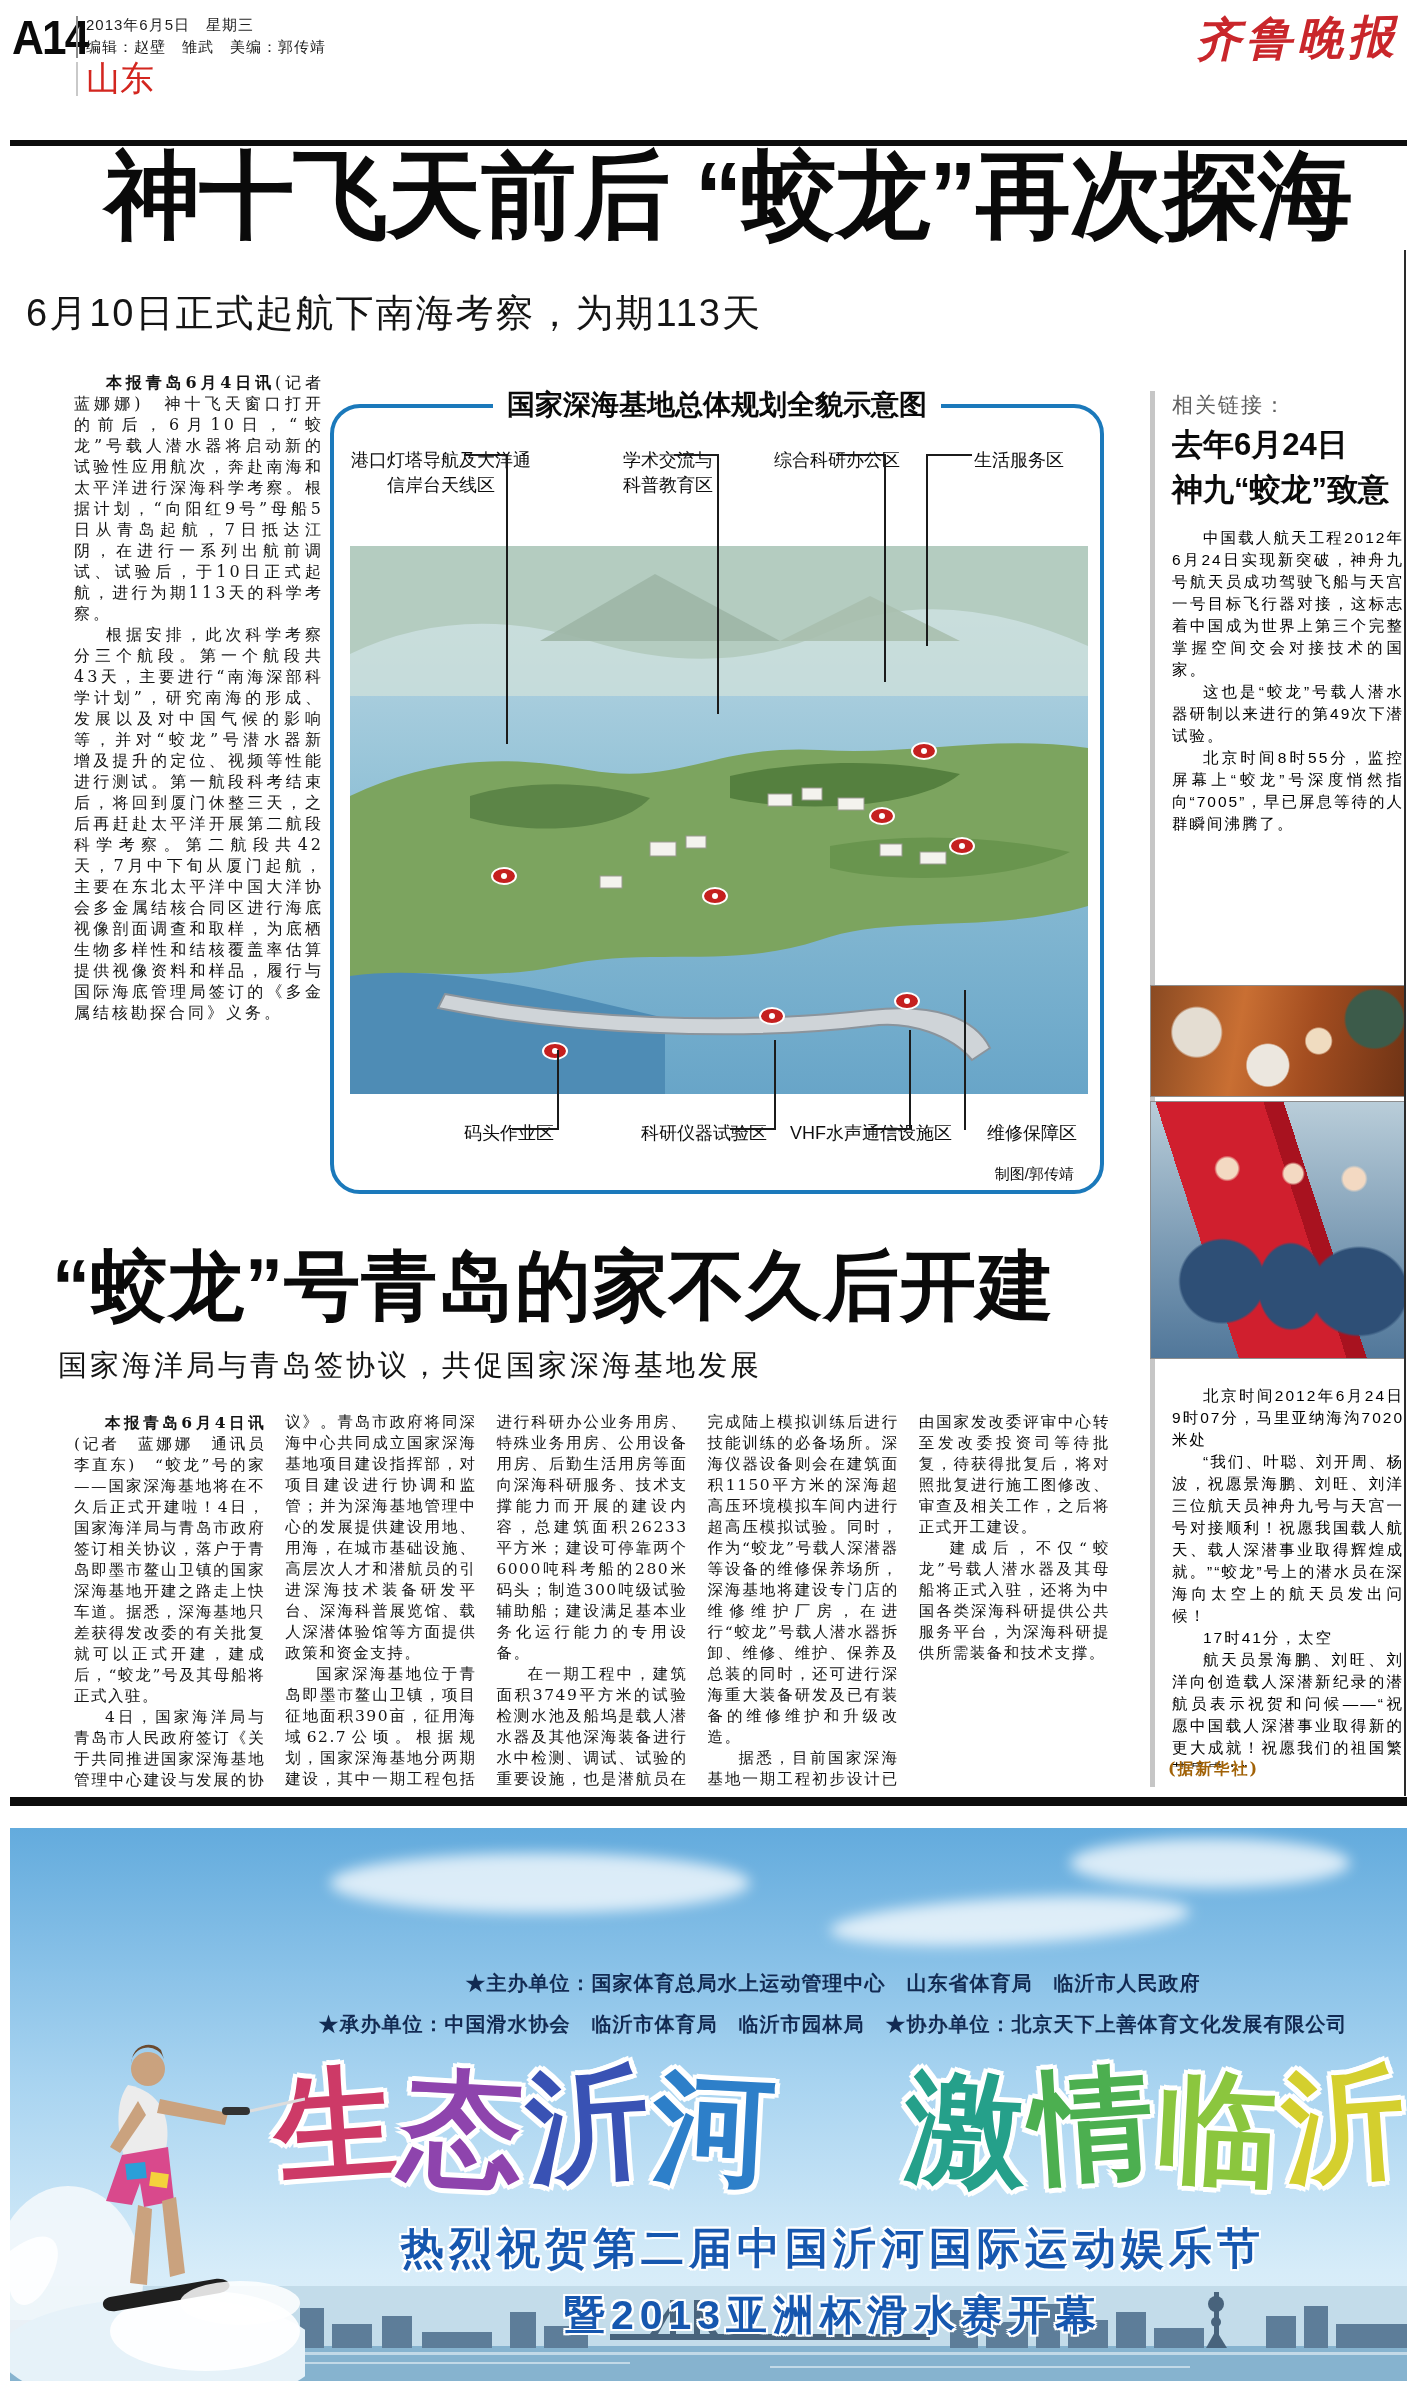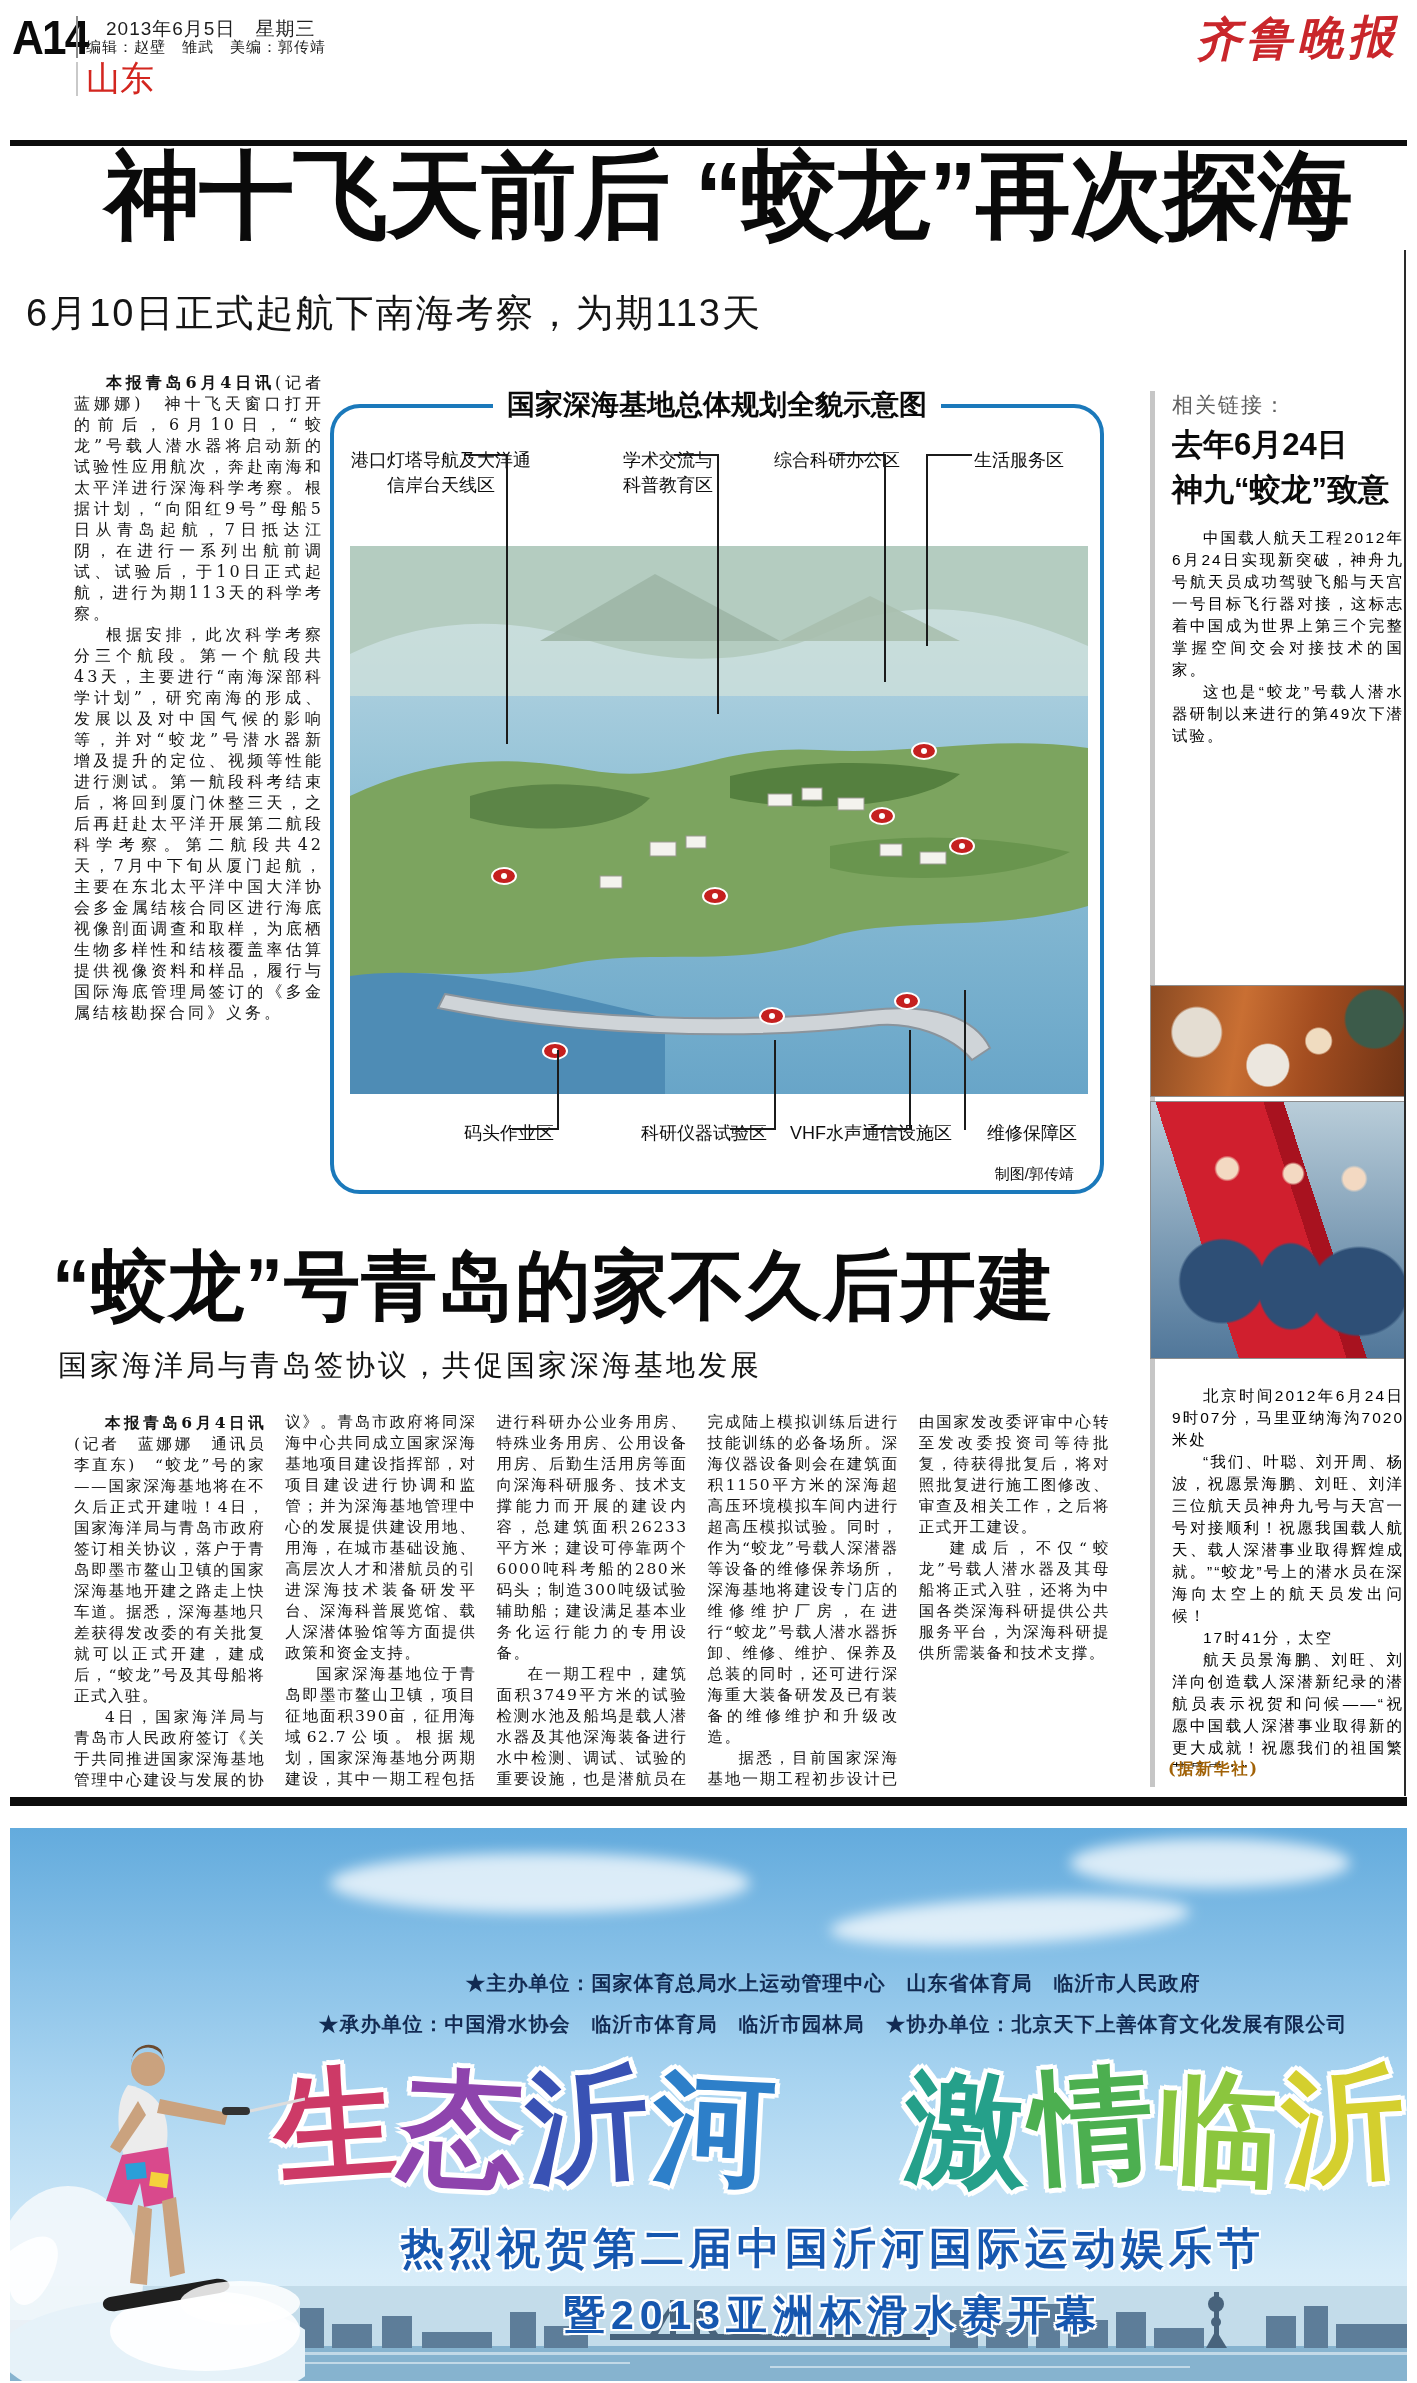--- a/index.html
+++ b/index.html
@@ -4,21 +4,21 @@
 <style>
   html,body{margin:0;padding:0;background:#e8e8e8;}
   .page{position:relative;width:1417px;height:2383px;background:#fff;margin:0 auto;
         font-family:"Liberation Sans",sans-serif;color:#111;overflow:hidden;}
 
   
   .pgnum{position:absolute;left:12px;top:10px;font-size:48px;font-weight:900;letter-spacing:-2px;
          transform:scaleX(.92);transform-origin:left top;color:#0a0a0a;}
   .hdr-div1{position:absolute;left:76px;top:16px;width:2px;height:42px;background:#8a8a8a;}
   .hdr-div2{position:absolute;left:76px;top:62px;width:2px;height:34px;background:#c9c9c9;}
-  .hdr-date{position:absolute;left:86px;top:16px;font-size:19px;letter-spacing:1px;color:#1d1d1d;padding-left:20px;}
+  .hdr-date{position:absolute;left:86px;top:16px;font-size:15px;letter-spacing:1px;color:#1d1d1d;}
   .hdr-editors{position:absolute;left:86px;top:38px;font-size:15px;letter-spacing:1px;color:#1d1d1d;}
   .section-label{position:absolute;left:86px;top:56px;font-size:34px;font-weight:400;color:#d3261f;}
   .masthead{position:absolute;right:18px;top:8px;font-family:"DejaVu Serif",serif;font-style:italic;
             font-weight:bold;font-size:46px;color:#c9262b;letter-spacing:5px;transform:rotate(-1deg);}
   .rule-top{position:absolute;left:10px;top:140px;width:1397px;height:6px;background:#0d0d0d;}
 
   
   .headline1{position:absolute;left:0;top:146px;width:100%;margin:0;text-align:center;
              font-size:95px;font-weight:900;line-height:1.05;color:#0a0a0a;letter-spacing:-1px;padding-left:20px;}
   .subhead1{position:absolute;left:26px;top:288px;font-size:38px;font-weight:400;letter-spacing:2px;color:#151515;}
@@ -210,20 +210,21 @@
   <aside class="sidebar">
     <div class="sb-bar"></div>
     <div class="sb-kicker">相关链接：</div>
     <div class="sb-head">
       <div>去年6月24日</div>
       <div>神九“蛟龙”致意</div>
     </div>
     <div class="sb-upper">
       <p>中国载人航天工程2012年6月24日实现新突破，神舟九号航天员成功驾驶飞船与天宫一号目标飞行器对接，这标志着中国成为世界上第三个完整掌握空间交会对接技术的国家。</p>
       <p>这也是“蛟龙”号载人潜水器研制以来进行的第49次下潜试验。</p>
+      <p>北京时间8时55分，监控屏幕上“蛟龙”号深度悄然指向“7005”，早已屏息等待的人群瞬间沸腾了。</p>
     </div>
     <div class="sb-photo sb-photo1"></div>
     <div class="sb-photo sb-photo2"></div>
     <div class="sb-lower">
       <p>北京时间2012年6月24日9时07分，马里亚纳海沟7020米处</p>
       <p>“我们、叶聪、刘开周、杨波，祝愿景海鹏、刘旺、刘洋三位航天员神舟九号与天宫一号对接顺利！祝愿我国载人航天、载人深潜事业取得辉煌成就。”“蛟龙”号上的潜水员在深海向太空上的航天员发出问候！</p>
       <p>17时41分，太空</p>
       <p>航天员景海鹏、刘旺、刘洋向创造载人深潜新纪录的潜航员表示祝贺和问候——“祝愿中国载人深潜事业取得新的更大成就！祝愿我们的祖国繁荣昌盛！”</p>
     </div>
     <div class="sb-source">(据新华社)</div>

